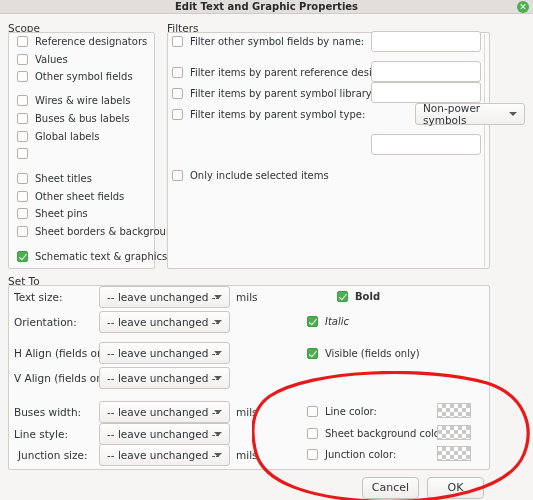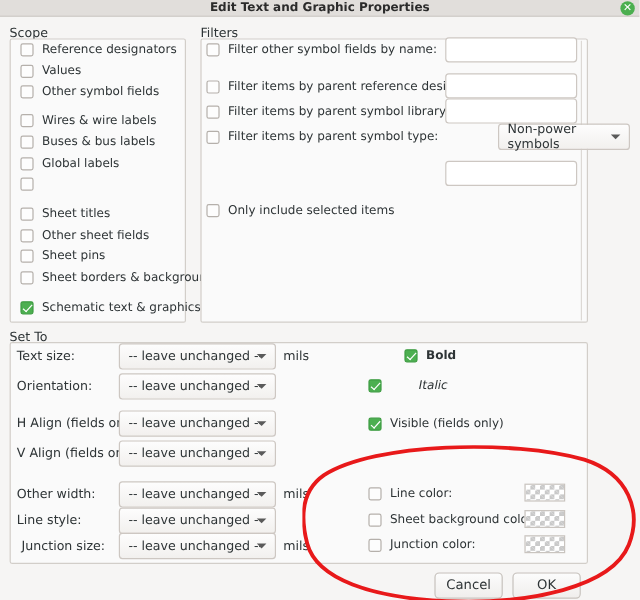--- a/index.html
+++ b/index.html
@@ -280,21 +280,21 @@
     <span>-- leave unchanged --</span>
     <span class="arrow"></span>
   </div>
 
   <div class="field-label" style="left:14px; top:372px;">V Align (fields only):</div>
   <div class="combo" style="left:99px; top:367px; width:131px;">
     <span>-- leave unchanged --</span>
     <span class="arrow"></span>
   </div>
 
-  <div class="field-label" style="left:14px; top:406px;">Other width:</div>
+  <div class="field-label" style="left:14px; top:406px;">Buses width:</div>
   <div class="combo" style="left:99px; top:401px; width:131px;">
     <span>-- leave unchanged --</span>
     <span class="arrow"></span>
   </div>
   <div class="unit-label" style="left:236px; top:406px;">mils</div>
 
   <div class="field-label" style="left:14px; top:428px;">Line style:</div>
   <div class="combo" style="left:99px; top:423px; width:131px;">
     <span>-- leave unchanged --</span>
     <span class="arrow"></span>
@@ -304,21 +304,21 @@
   <div class="combo" style="left:99px; top:444px; width:131px;">
     <span>-- leave unchanged --</span>
     <span class="arrow"></span>
   </div>
   <div class="unit-label" style="left:236px; top:449px;">mils</div>
 
   <div class="chk-row" style="left:297px; top:288px;margin-left:40px;">
     <span class="chk checked"></span>
     <span class="chk-label" style="font-weight:bold;">Bold</span>
   </div>
-  <div class="chk-row" style="left:307px; top:313px;gap:24px;">
+  <div class="chk-row" style="left:307px; top:313px;">
     <span class="chk checked"></span>
     <span class="chk-label" style="font-style:italic;">Italic</span>
   </div>
   <div class="chk-row" style="left:307px; top:345px;">
     <span class="chk checked"></span>
     <span class="chk-label">Visible (fields only)</span>
   </div>
 
   <div class="chk-row" style="left:307px; top:403px;">
     <span class="chk"></span>

